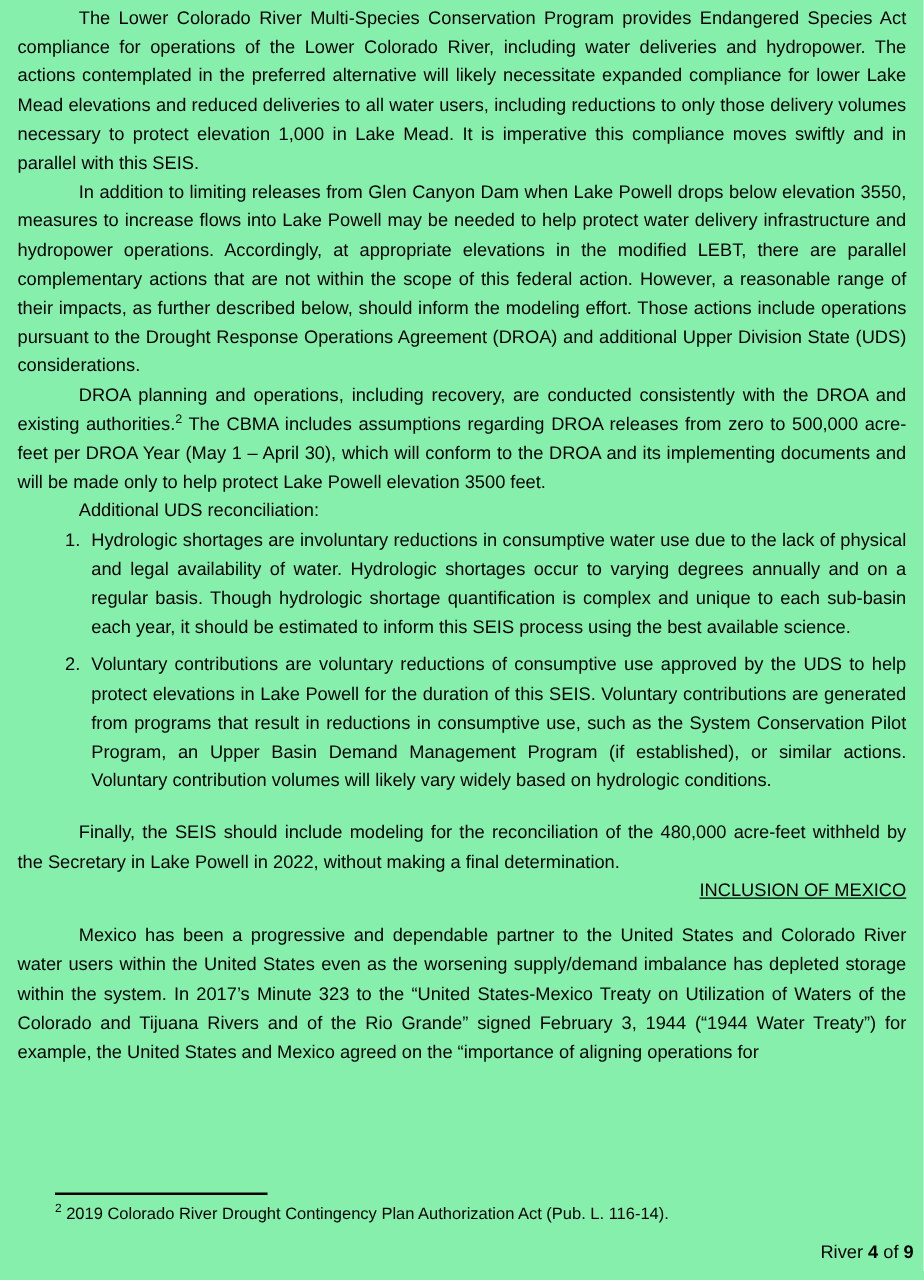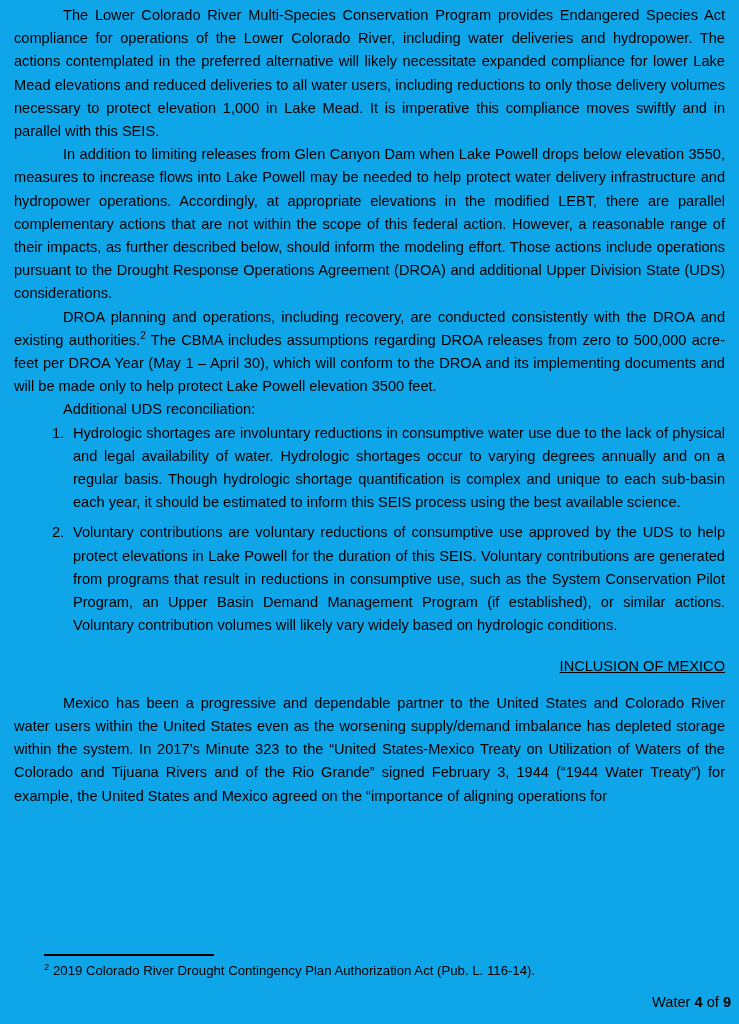--- a/index.html
+++ b/index.html
@@ -4,21 +4,21 @@
 <style>
   html, body {
     margin: 0;
     padding: 0;
     background: #ffffff;
   }
   .page {
     position: relative;
     width: 739px;
     height: 1024px;
-    background: #0ea5e9;
+    background: #86efac;
     color: #000000;
     font-family: "Liberation Sans", sans-serif;
     font-size: 14.6px;
     line-height: 23.2px;
     overflow: hidden;
   }
   .content {
     position: absolute;
     top: 4px;
     left: 14px;
@@ -113,26 +113,27 @@
       <div class="list-item mb-li1">
         <span class="num">1.</span>
         <span>Hydrologic shortages are involuntary reductions in consumptive water use due to the lack of physical and legal availability of water. Hydrologic shortages occur to varying degrees annually and on a regular basis. Though hydrologic shortage quantification is complex and unique to each sub-basin each year, it should be estimated to inform this SEIS process using the best available science.</span>
       </div>
       <div class="list-item mb-li2">
         <span class="num">2.</span>
         <span>Voluntary contributions are voluntary reductions of consumptive use approved by the UDS to help protect elevations in Lake Powell for the duration of this SEIS. Voluntary contributions are generated from programs that result in reductions in consumptive use, such as the System Conservation Pilot Program, an Upper Basin Demand Management Program (if established), or similar actions. Voluntary contribution volumes will likely vary widely based on hydrologic conditions.</span>
       </div>
     </div>
 
+    <p class="body-para mb-fin">Finally, the SEIS should include modeling for the reconciliation of the 480,000 acre-feet withheld by the Secretary in Lake Powell in 2022, without making a final determination.</p>
 
     <h2 class="section-heading"><span class="heading-text">INCLUSION OF MEXICO</span></h2>
 
     <p class="body-para">Mexico has been a progressive and dependable partner to the United States and Colorado River water users within the United States even as the worsening supply/demand imbalance has depleted storage within the system. In 2017’s Minute 323 to the “United States-Mexico Treaty on Utilization of Waters of the Colorado and Tijuana Rivers and of the Rio Grande” signed February 3, 1944 (“1944 Water Treaty”) for example, the United States and Mexico agreed on the “importance of aligning operations for</p>
 
   </div>
 
   <div class="footnote-area">
     <div class="footnote-rule"></div>
     <div class="footnote-text"><sup class="sup">2</sup><span> 2019 Colorado River Drought Contingency Plan Authorization Act (Pub. L. 116-14).</span></div>
   </div>
 
-  <div class="page-footer"><span>Water </span><span class="bold">4</span><span> of </span><span class="bold">9</span></div>
+  <div class="page-footer"><span>River </span><span class="bold">4</span><span> of </span><span class="bold">9</span></div>
 </div>
 
 </body></html>

